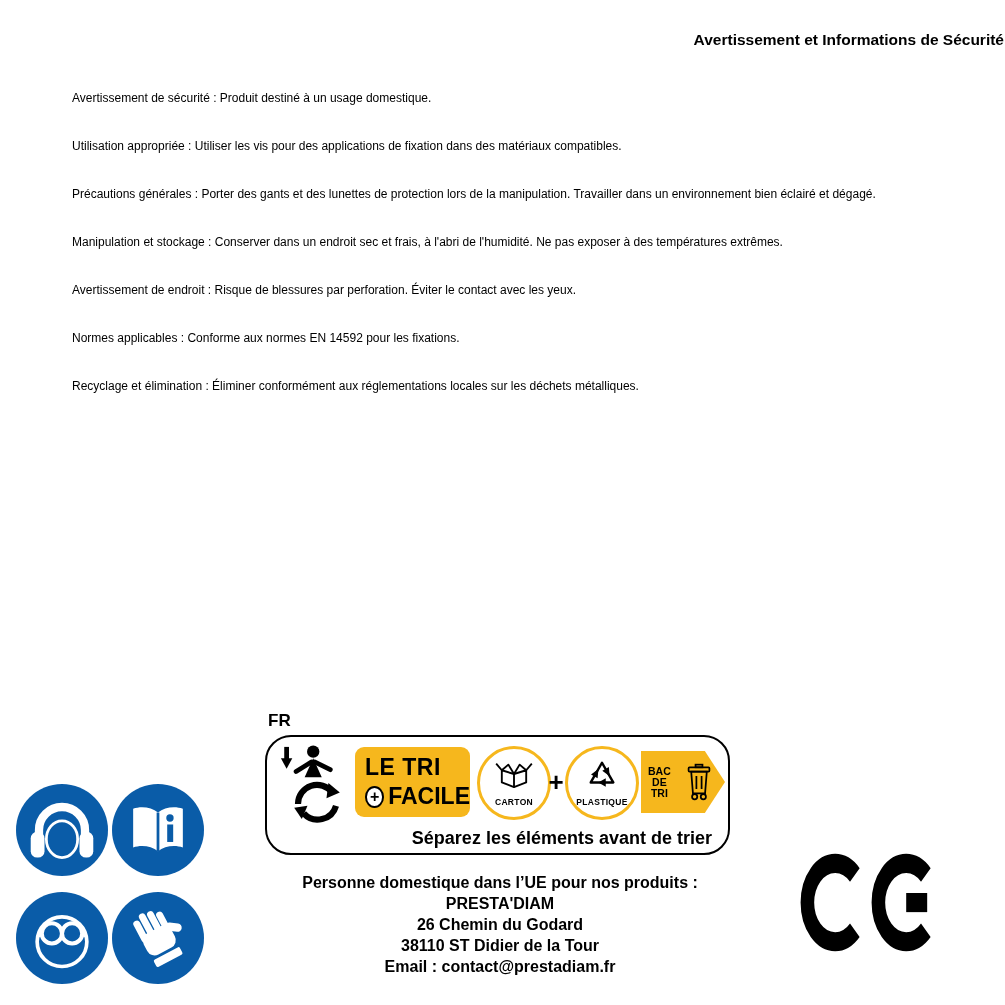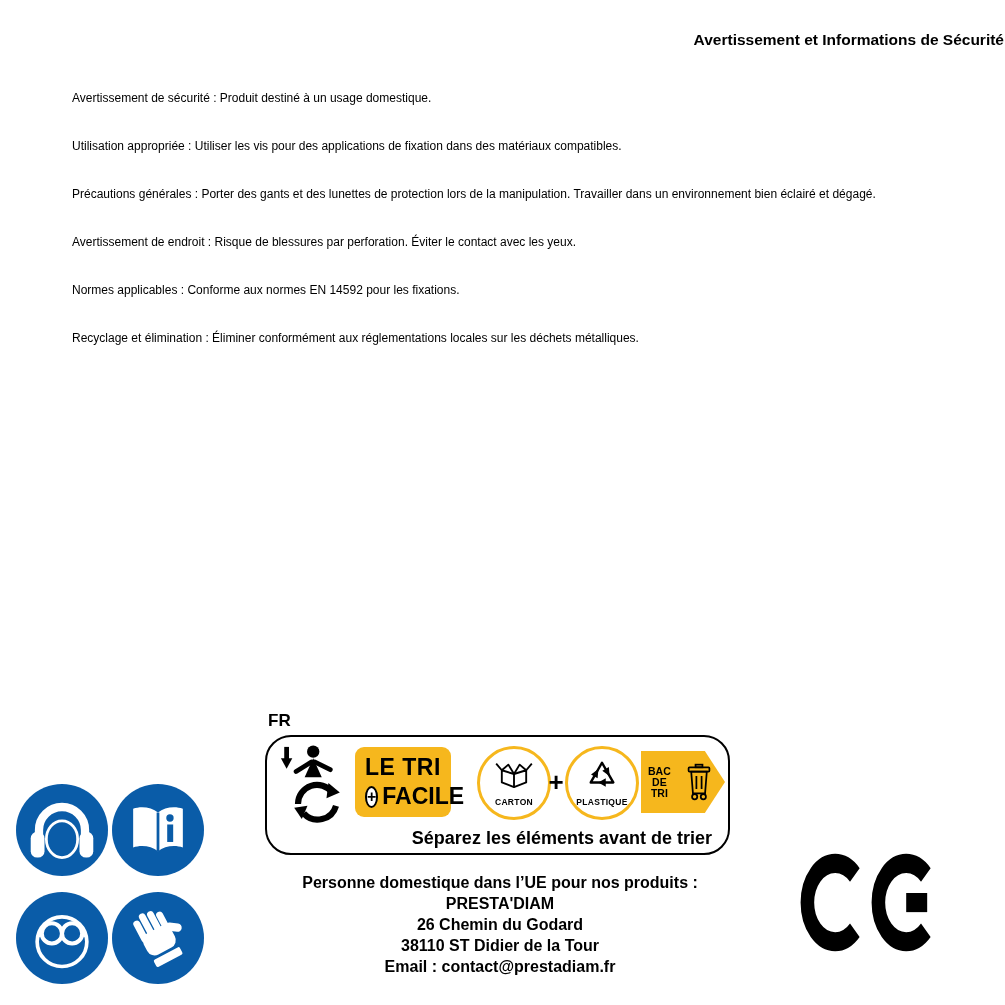--- a/index.html
+++ b/index.html
@@ -39,21 +39,21 @@
     font-size: 17px; font-weight: 700;
   }
   .tri-box {
     position: absolute; left: 265px; top: 735px;
     width: 465px; height: 120px;
     background: #fff; border: 2.5px solid #000; border-radius: 26px;
     box-sizing: border-box;
   }
   .triman { position: absolute; left: 12px; top: 6px; width: 76px; height: 80px; }
   .yellow-box {
-    position: absolute; left: 88px; top: 10px; width: 96px; height: 70px;
+    position: absolute; left: 88px; top: 10px; width: 115px; height: 70px;
     background: #f6b71d; border-radius: 9px;
     display: flex; flex-direction: column; justify-content: center;
     padding-left: 10px; box-sizing: border-box; gap: 2px;
   }
   .tri1 { font-size: 23px; font-weight: 700; letter-spacing: 0.5px; }
   .tri2 { display: flex; align-items: center; gap: 4px; font-size: 23px; font-weight: 700; }
   .plus-circle {
     width: 22px; height: 22px; border: 2.5px solid #000; border-radius: 50%;
     background: #fff; box-sizing: border-box;
     display: flex; align-items: center; justify-content: center;
@@ -100,20 +100,21 @@
 <body>
 
 <div class="page">
 
   <h1 class="title">Avertissement et Informations de Sécurité</h1>
 
   <section class="body-text">
     <p>Avertissement de sécurité : Produit destiné à un usage domestique.</p>
     <p>Utilisation appropriée : Utiliser les vis pour des applications de fixation dans des matériaux compatibles.</p>
     <p>Précautions générales : Porter des gants et des lunettes de protection lors de la manipulation. Travailler dans un environnement bien éclairé et dégagé.</p>
+    <p>Manipulation et stockage : Conserver dans un endroit sec et frais, à l'abri de l'humidité. Ne pas exposer à des températures extrêmes.</p>
     <p>Avertissement de endroit : Risque de blessures par perforation. Éviter le contact avec les yeux.</p>
     <p>Normes applicables : Conforme aux normes EN 14592 pour les fixations.</p>
     <p>Recyclage et élimination : Éliminer conformément aux réglementations locales sur les déchets métalliques.</p>
   </section>
 
   <svg class="picto picto-ear" viewBox="0 0 100 100">
     <circle cx="50" cy="50" r="50" fill="#0a5ca8"></circle>
     <ellipse cx="50" cy="60" rx="17" ry="20" fill="none" stroke="#fff" stroke-width="3"></ellipse>
     <path d="M25 64 L25 50 a25 25 0 0 1 50 0 L75 64" fill="none" stroke="#fff" stroke-width="9"></path>
     <rect x="16" y="52" width="15" height="28" rx="7" fill="#fff"></rect>

